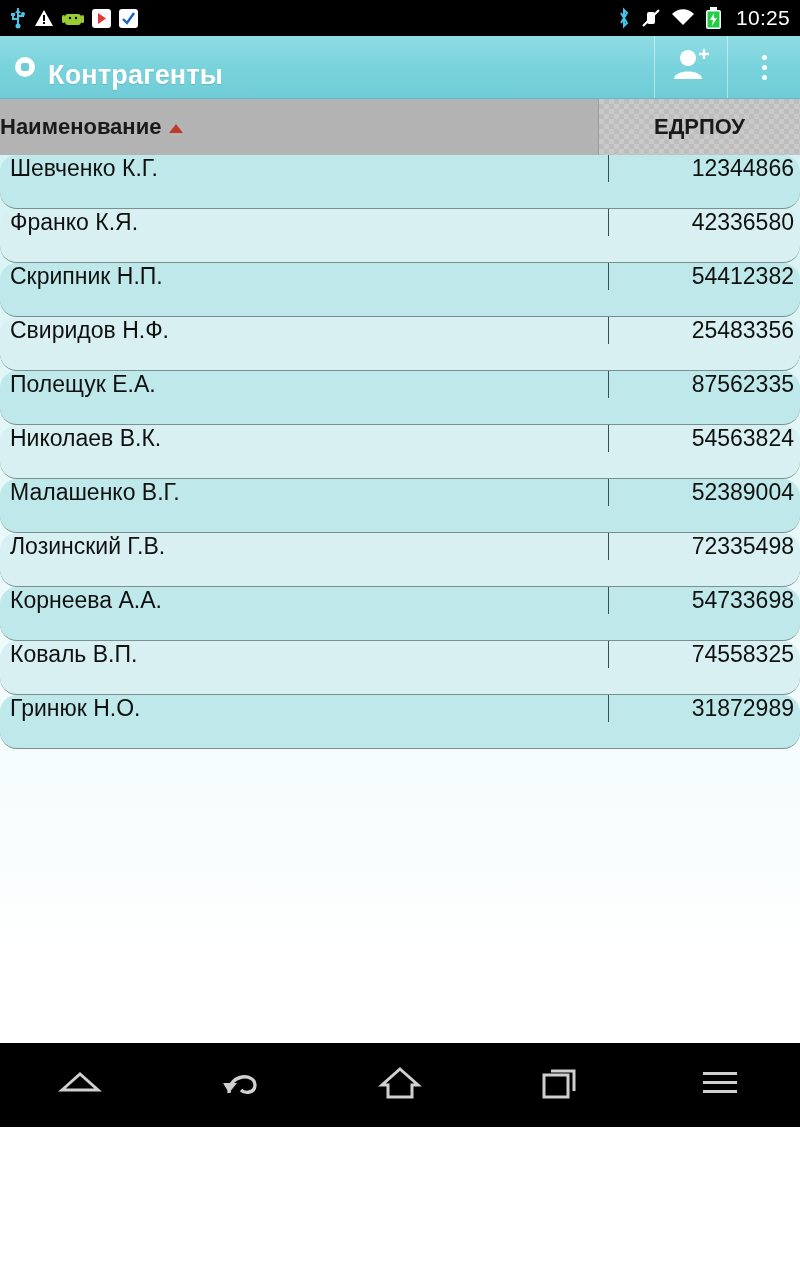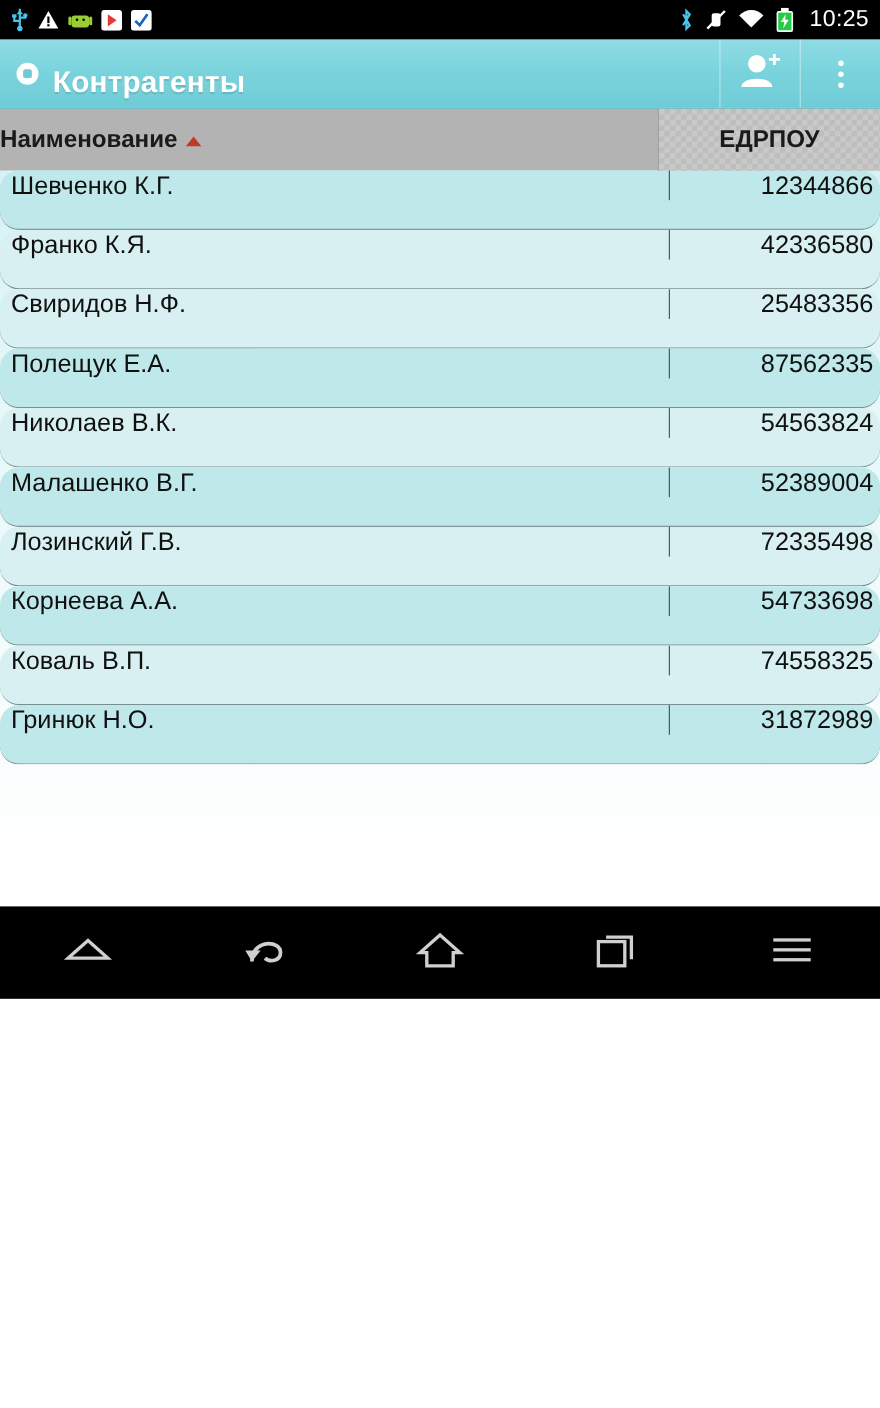--- a/index.html
+++ b/index.html
@@ -9,21 +9,21 @@
   }
   body {
     width: 800px;
     height: 1280px;
     font-family: "Liberation Sans", sans-serif;
     overflow: hidden;
   }
   .screen {
     position: relative;
     width: 800px;
-    height: 908px;
+    height: 1127px;
     background: linear-gradient(to bottom, #cceff1 0%, #e8f8f9 45%, #ffffff 85%, #ffffff 100%);
     display: flex;
     flex-direction: column;
   }
 
   
   .status-bar {
     height: 36px;
     background: #000000;
     display: flex;
@@ -319,20 +319,24 @@
     </div>
 
     <div class="row alt-a">
       <div class="cell cell-name">Шевченко К.Г.</div>
       <div class="cell cell-code">12344866</div>
     </div>
     <div class="row alt-b">
       <div class="cell cell-name">Франко К.Я.</div>
       <div class="cell cell-code">42336580</div>
     </div>
+    <div class="row alt-a">
+      <div class="cell cell-name">Скрипник Н.П.</div>
+      <div class="cell cell-code">54412382</div>
+    </div>
     <div class="row alt-b">
       <div class="cell cell-name">Свиридов Н.Ф.</div>
       <div class="cell cell-code">25483356</div>
     </div>
     <div class="row alt-a">
       <div class="cell cell-name">Полещук Е.А.</div>
       <div class="cell cell-code">87562335</div>
     </div>
     <div class="row alt-b">
       <div class="cell cell-name">Николаев В.К.</div>

